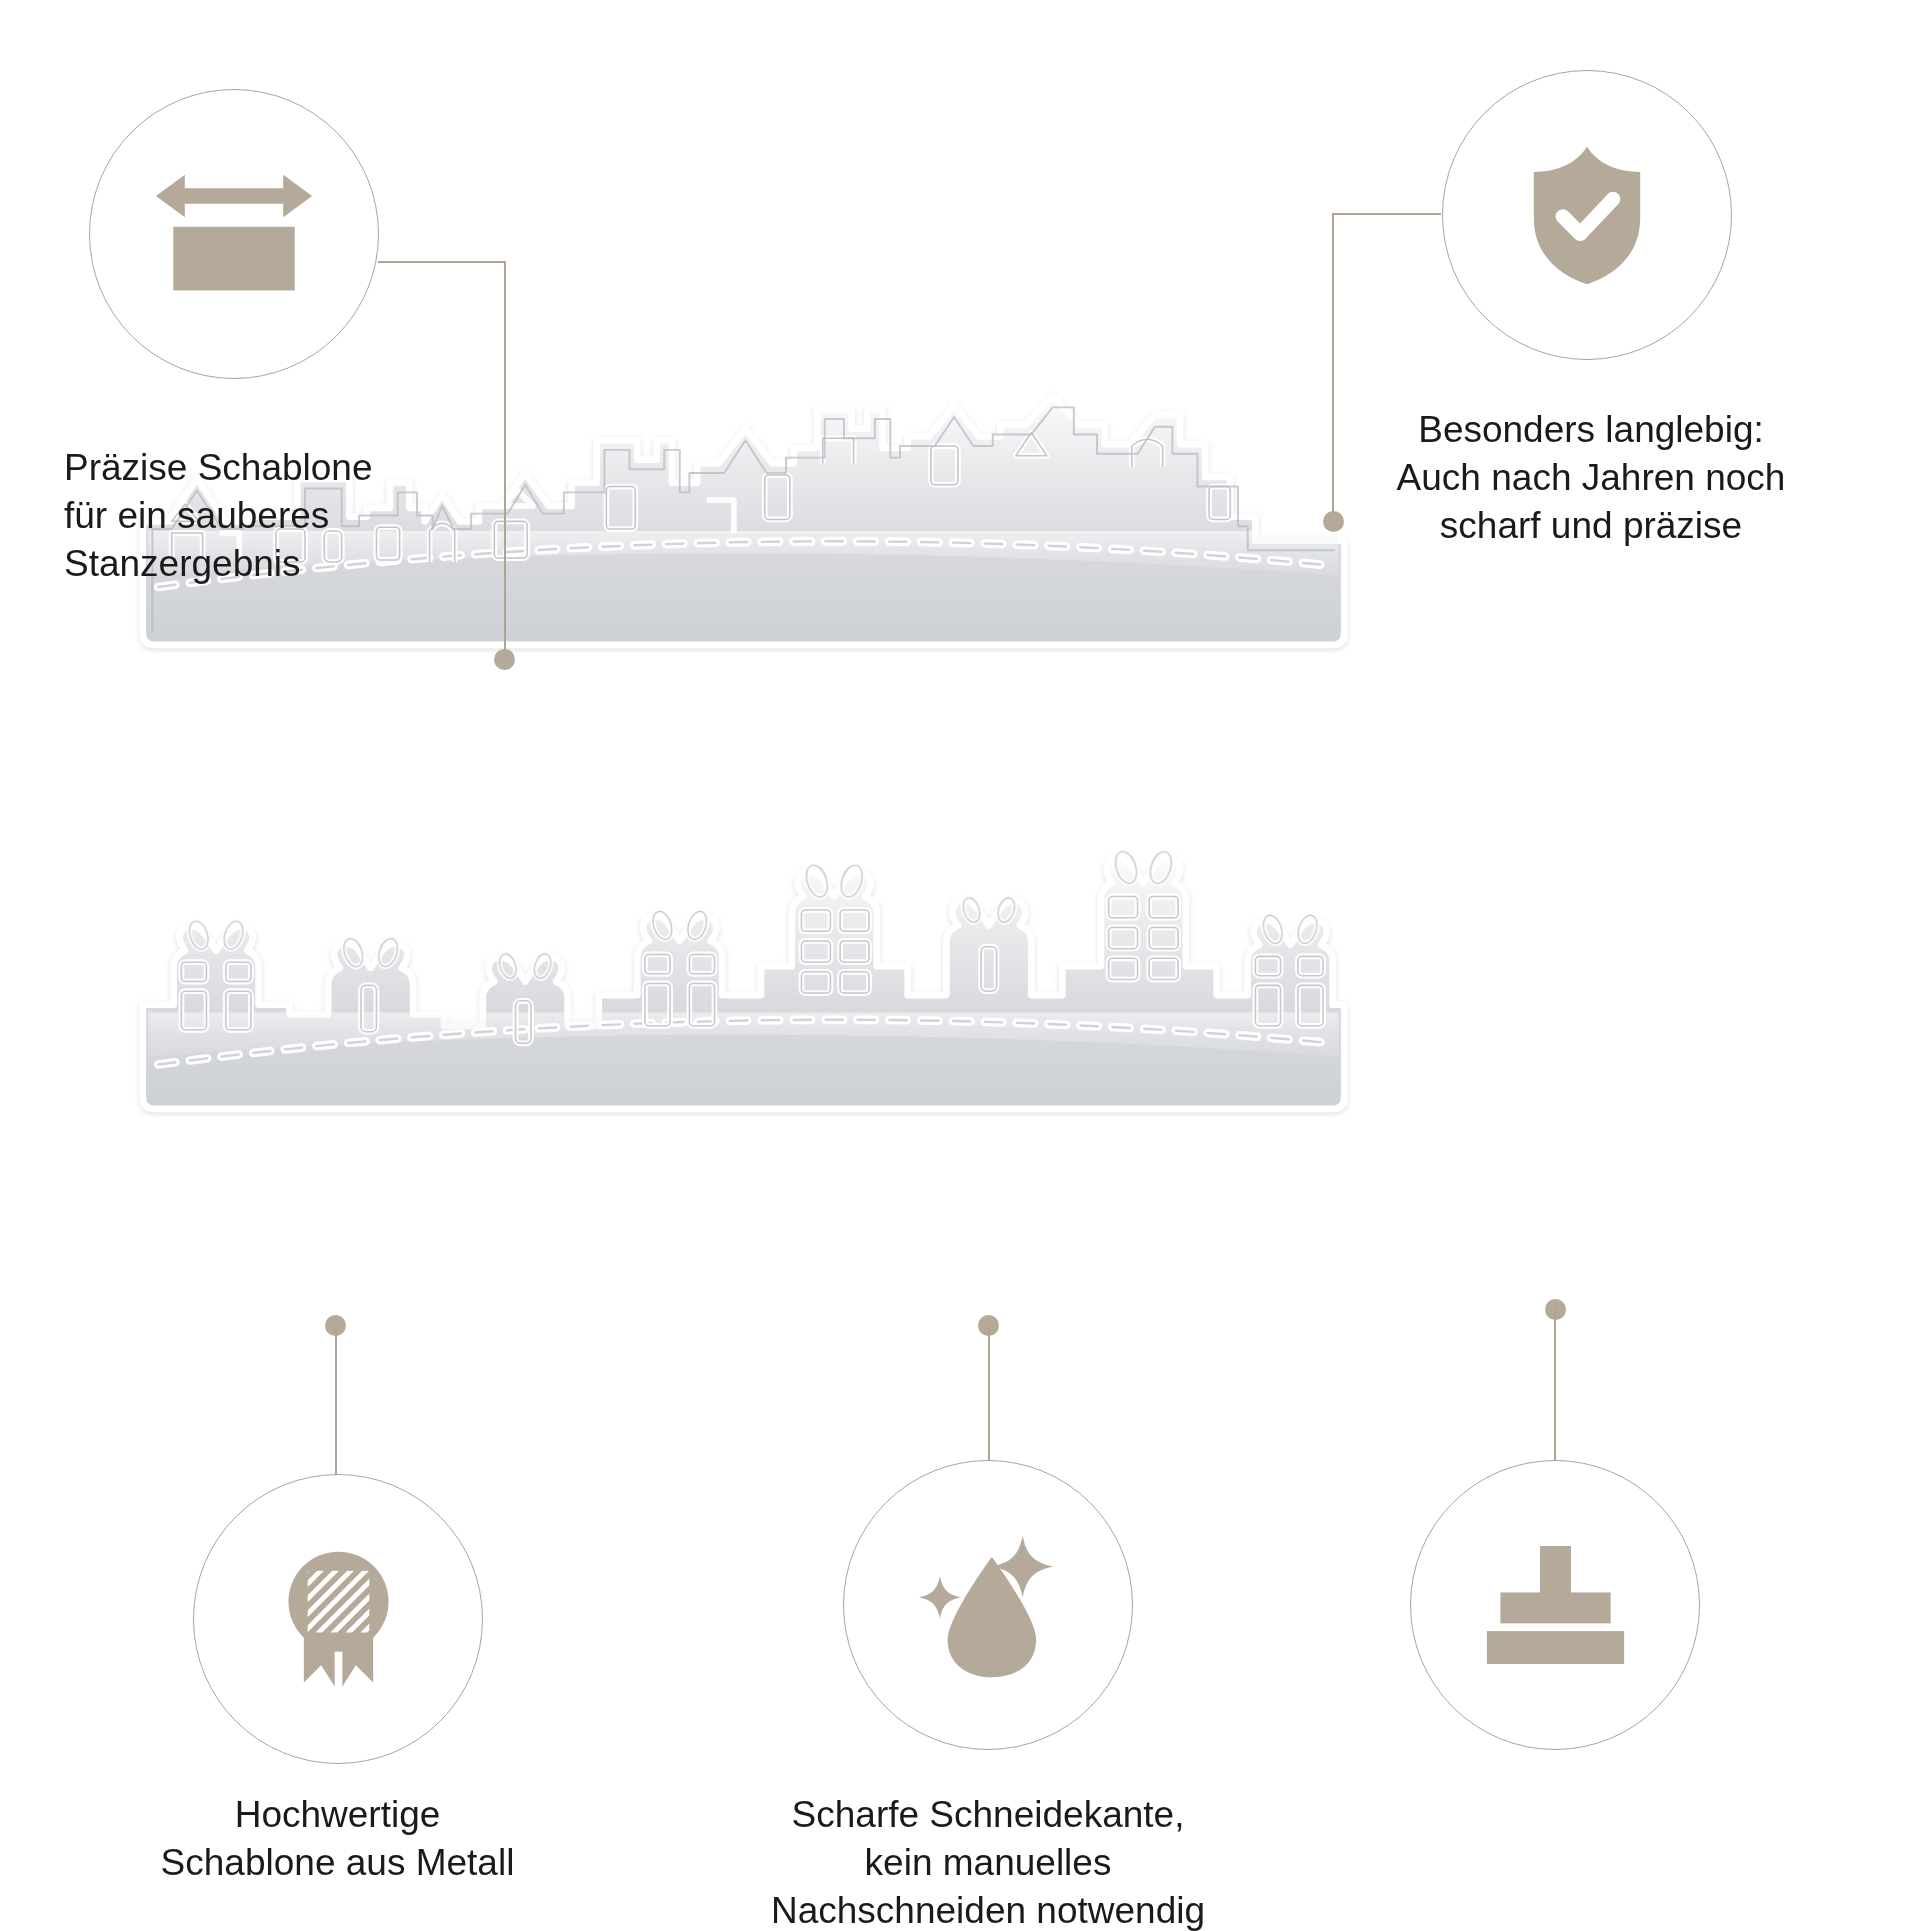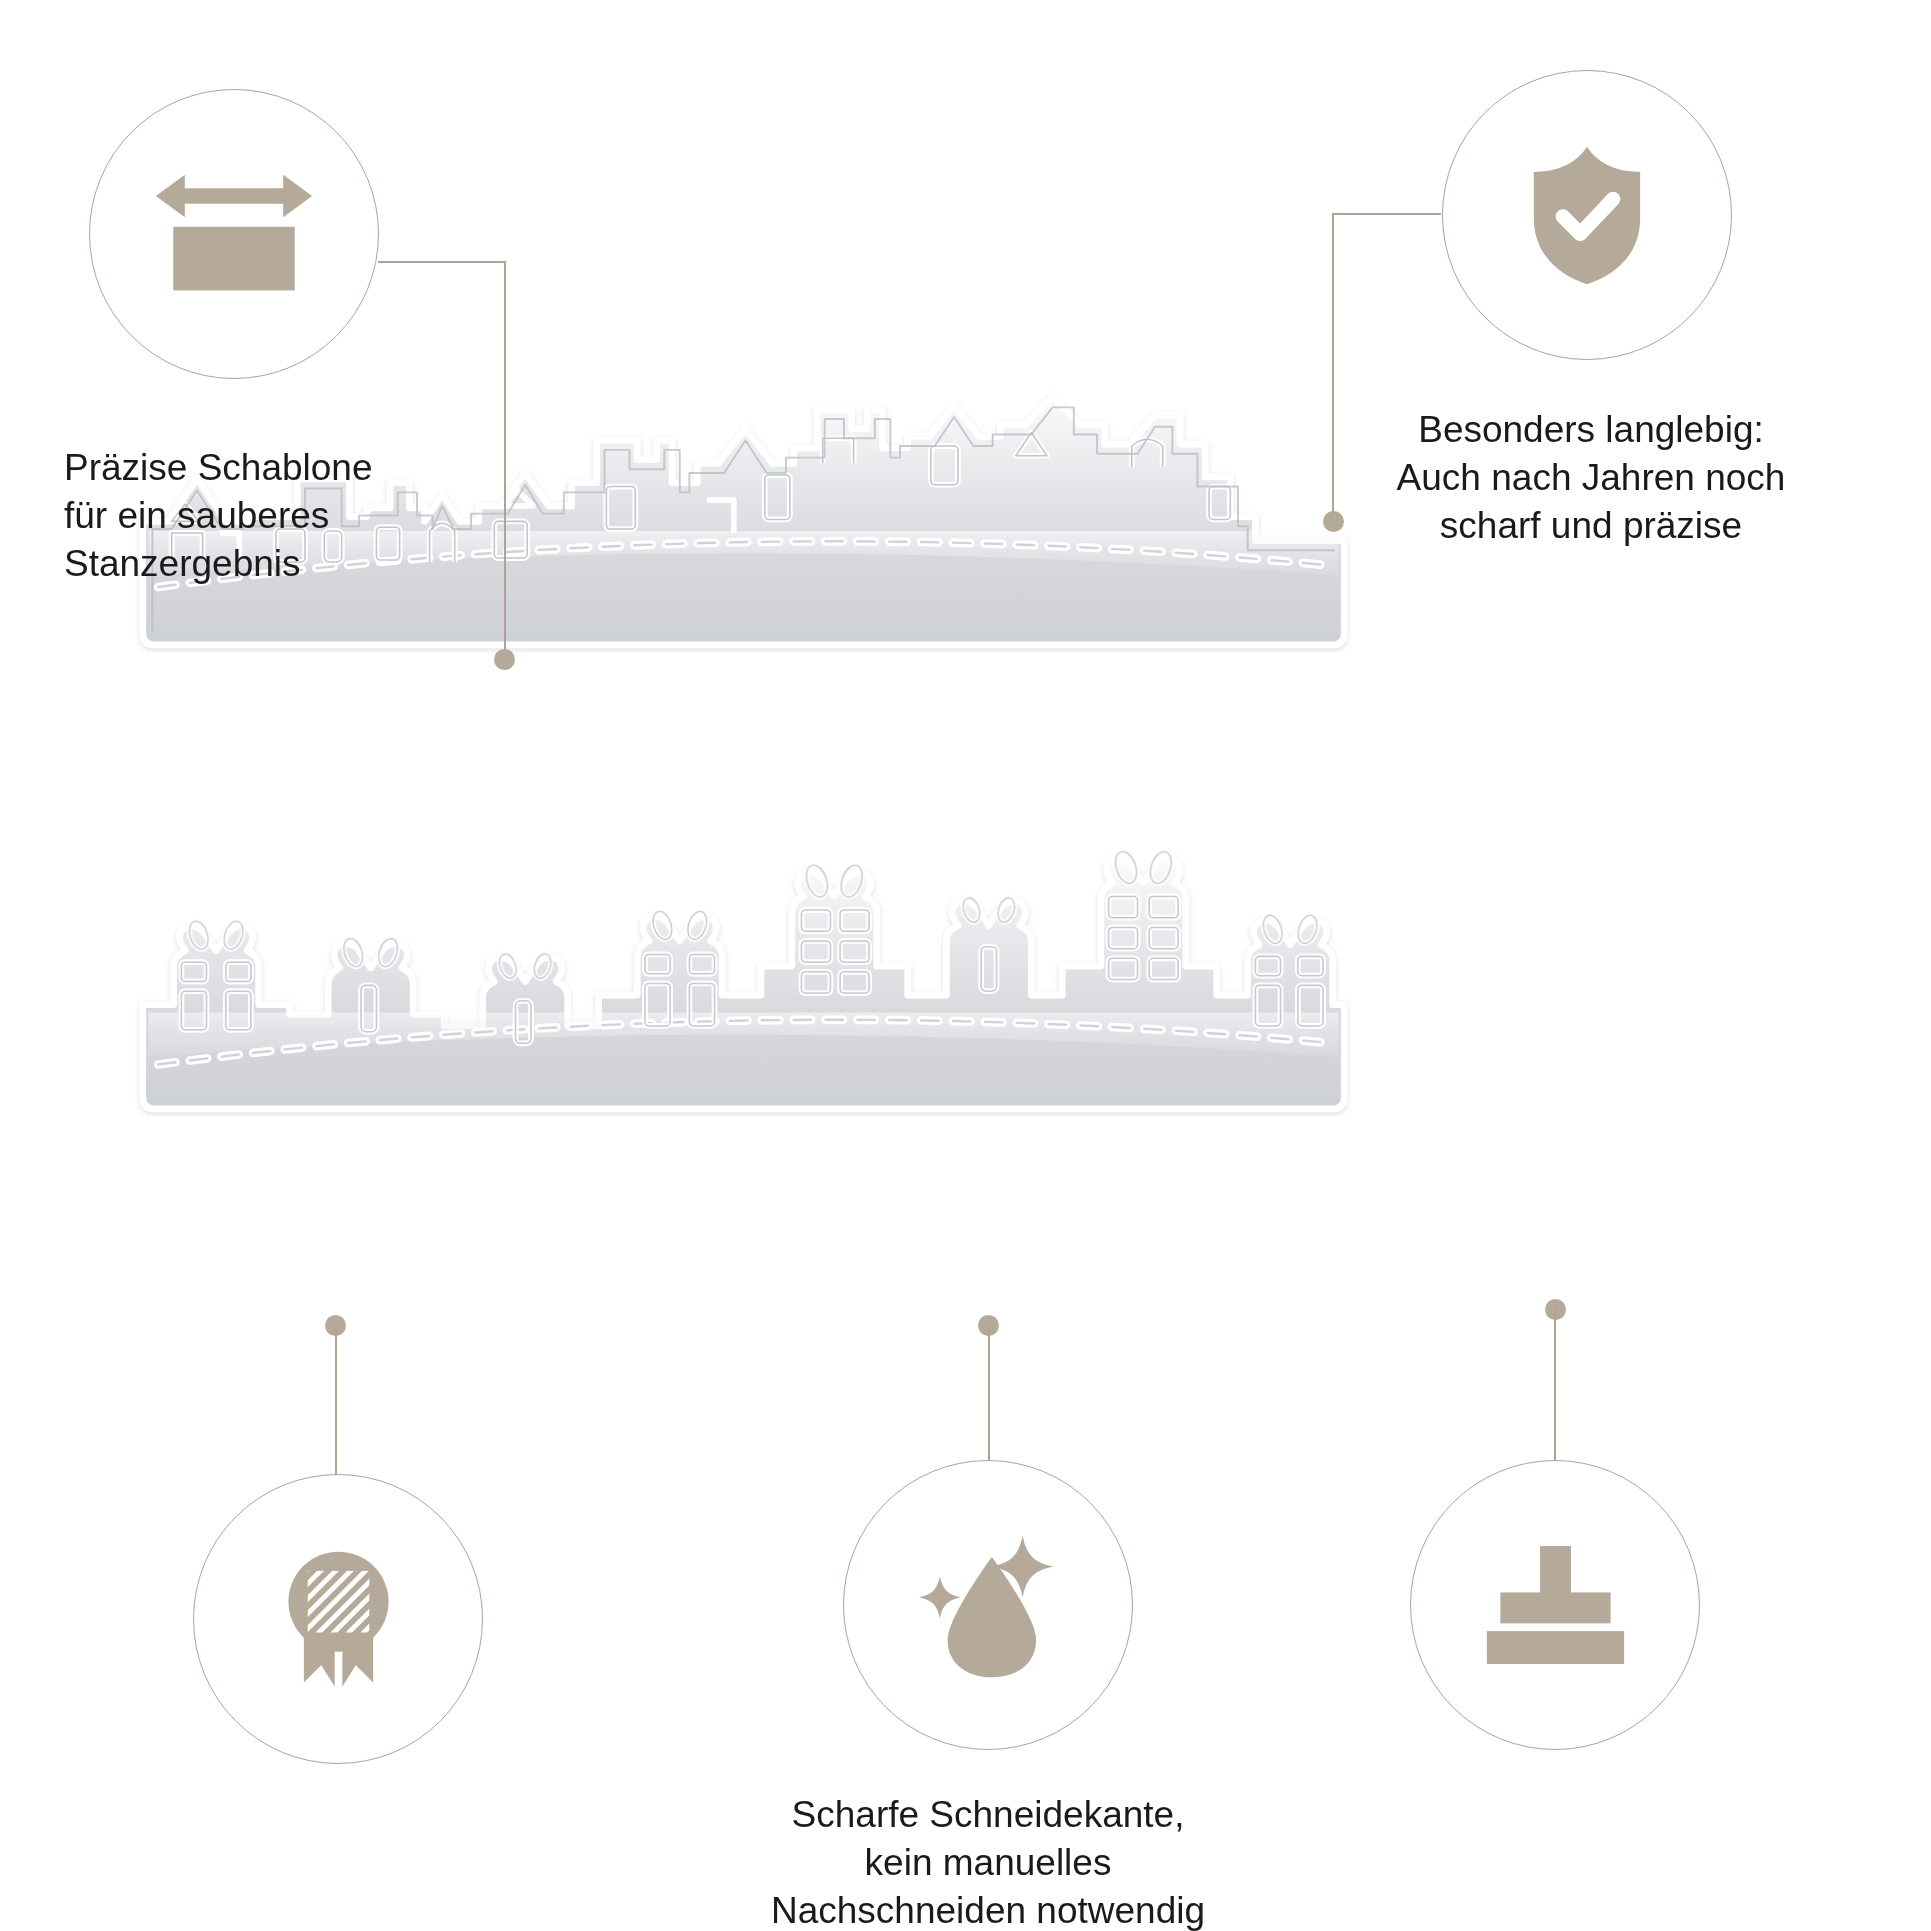--- a/index.html
+++ b/index.html
@@ -375,20 +375,22 @@
 
         <path fill="#b5a999" d="M34,92 L34,146 L52,128 L66,150 L66,92 Z"></path>
         <path fill="#b5a999" d="M106,92 L106,146 L88,128 L74,150 L74,92 Z"></path>
 
         <circle cx="70" cy="62" r="52" fill="#b5a999"></circle>
 
         <rect x="38" y="30" width="64" height="64" fill="url(#hatch)"></rect>
       </svg>
     </span>
   </div>
+  <div class="caption center" style="left:106px; top:1791px; width:463px;">Hochwertige
+Schablone aus Metall</div>
 
   <div class="circle" style="left:843px; top:1460px; width:290px; height:290px;">
     <span>
       <svg width="154" height="154" viewBox="0 0 160 160">
 
         <path fill="#b5a999" d="M84,30 C84,30 130,92 130,116 C130,141 110,155 84,155 C58,155 38,141 38,116 C38,92 84,30 84,30 Z"></path>
 
         <path fill="#b5a999" d="M116,8 C120,28 128,36 148,40 C128,44 120,52 116,72 C112,52 104,44 84,40 C104,36 112,28 116,8 Z"></path>
 
         <path fill="#b5a999" d="M30,50 C33,64 38,69 52,72 C38,75 33,80 30,94 C27,80 22,75 8,72 C22,69 27,64 30,50 Z"></path>

